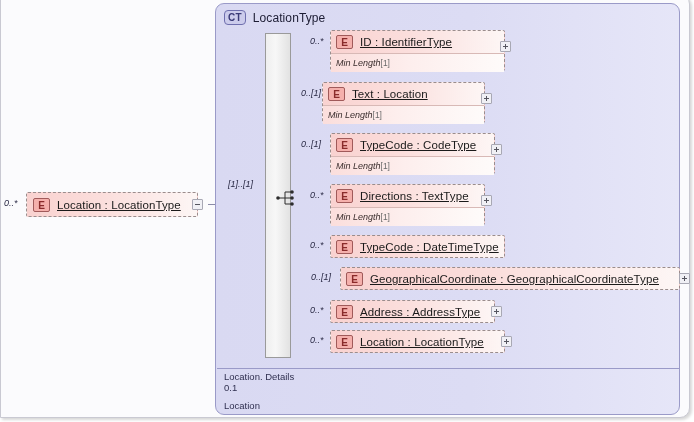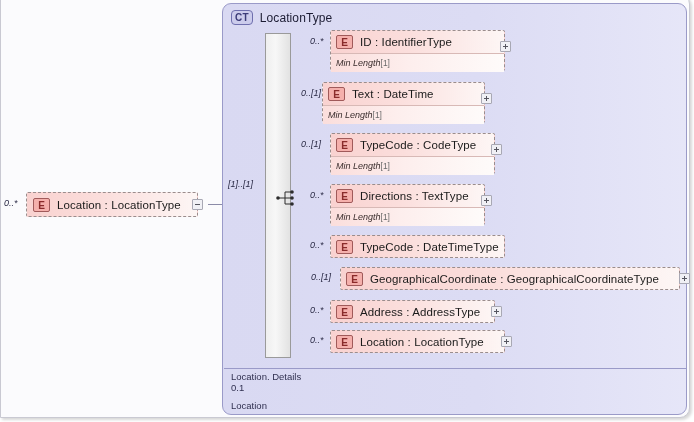--- a/index.html
+++ b/index.html
@@ -28,21 +28,21 @@
     background: #fbfbfd;
     border: 1px solid #c9c9d2;
     border-radius: 0 10px 10px 0;
     box-sizing: border-box;
     box-shadow: 2px 2px 3px rgba(0,0,0,0.16);
   }
 
   
   .ct-container {
     position: absolute;
-    left: 222px;
+    left: 215px;
     top: 3px;
     width: 465px;
     height: 412px;
     box-sizing: border-box;
     background: linear-gradient(to right, #d9d9f2 0%, #dcdcf4 55%, #e6e6f8 100%);
     border: 1px solid #9a9ac8;
     border-radius: 9px;
   }
   .ct-header {
     position: absolute;
@@ -146,20 +146,21 @@
     box-sizing: border-box;
     margin-right: 7px;
     flex: none;
   }
   .e-name {
     font-size: 11.5px;
     color: #1a1a1a;
     font-weight: normal;
     white-space: nowrap;
     letter-spacing: 0.1px;
+    text-decoration: underline;
   }
   .facet {
     position: relative;
     height: 18px;
     border-top: 1px solid #d8b9b6;
     display: flex;
     align-items: center;
     padding-left: 5px;
     background: linear-gradient(to right, #fbdedc 0%, #fdeeed 45%, #fefbfa 100%);
   }
@@ -312,21 +313,21 @@
       <span class="facet-name">Min Length</span>
       <span class="facet-val">[1]</span>
     </div>
   </div>
   <div class="expander plus" style="left:500px; top:41px;"></div>
 
   <div class="card" style="left:301px; top:88px;">0..[1]</div>
   <div class="elem" style="left:322px; top:82px; width:163px; height:41px;">
     <div class="elem-row">
       <span class="e-badge">E</span>
-      <span class="e-name">Text      : DateTime</span>
+      <span class="e-name">Text      : Location</span>
     </div>
     <div class="facet">
       <span class="facet-name">Min Length</span>
       <span class="facet-val">[1]</span>
     </div>
   </div>
   <div class="expander plus" style="left:481px; top:93px;"></div>
 
   <div class="card" style="left:301px; top:139px;">0..[1]</div>
   <div class="elem" style="left:330px; top:133px; width:165px; height:41px;">

